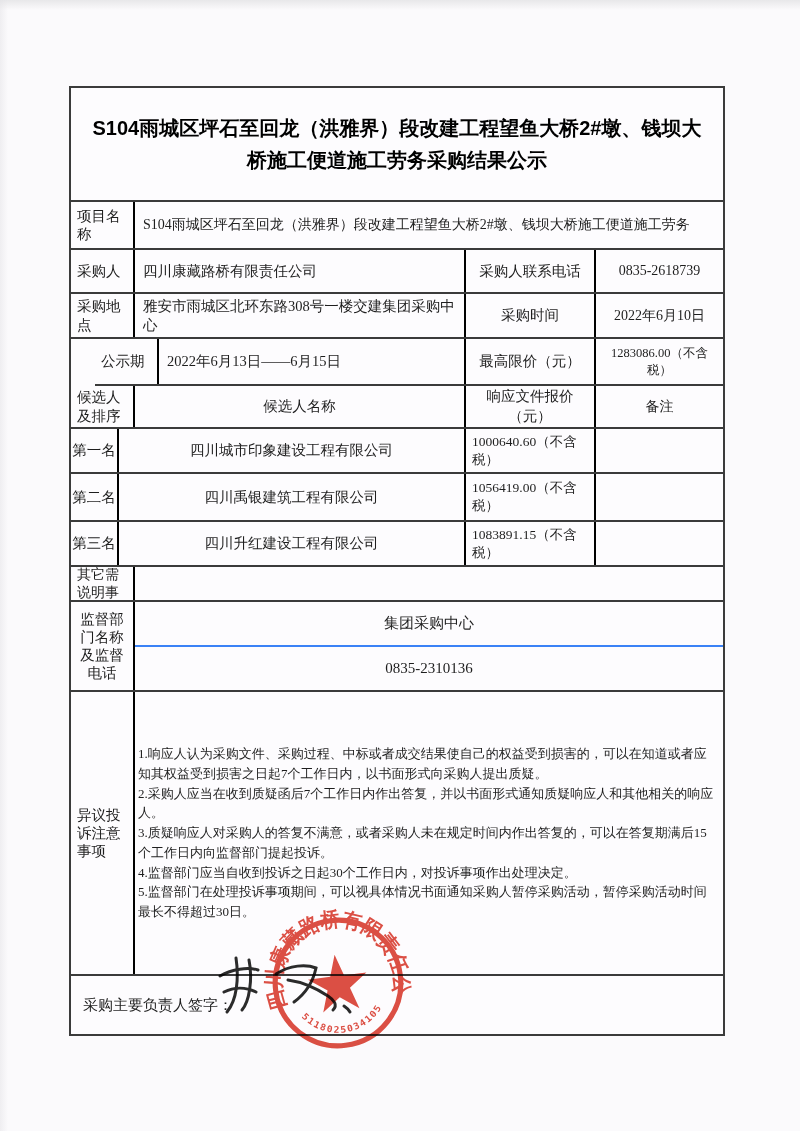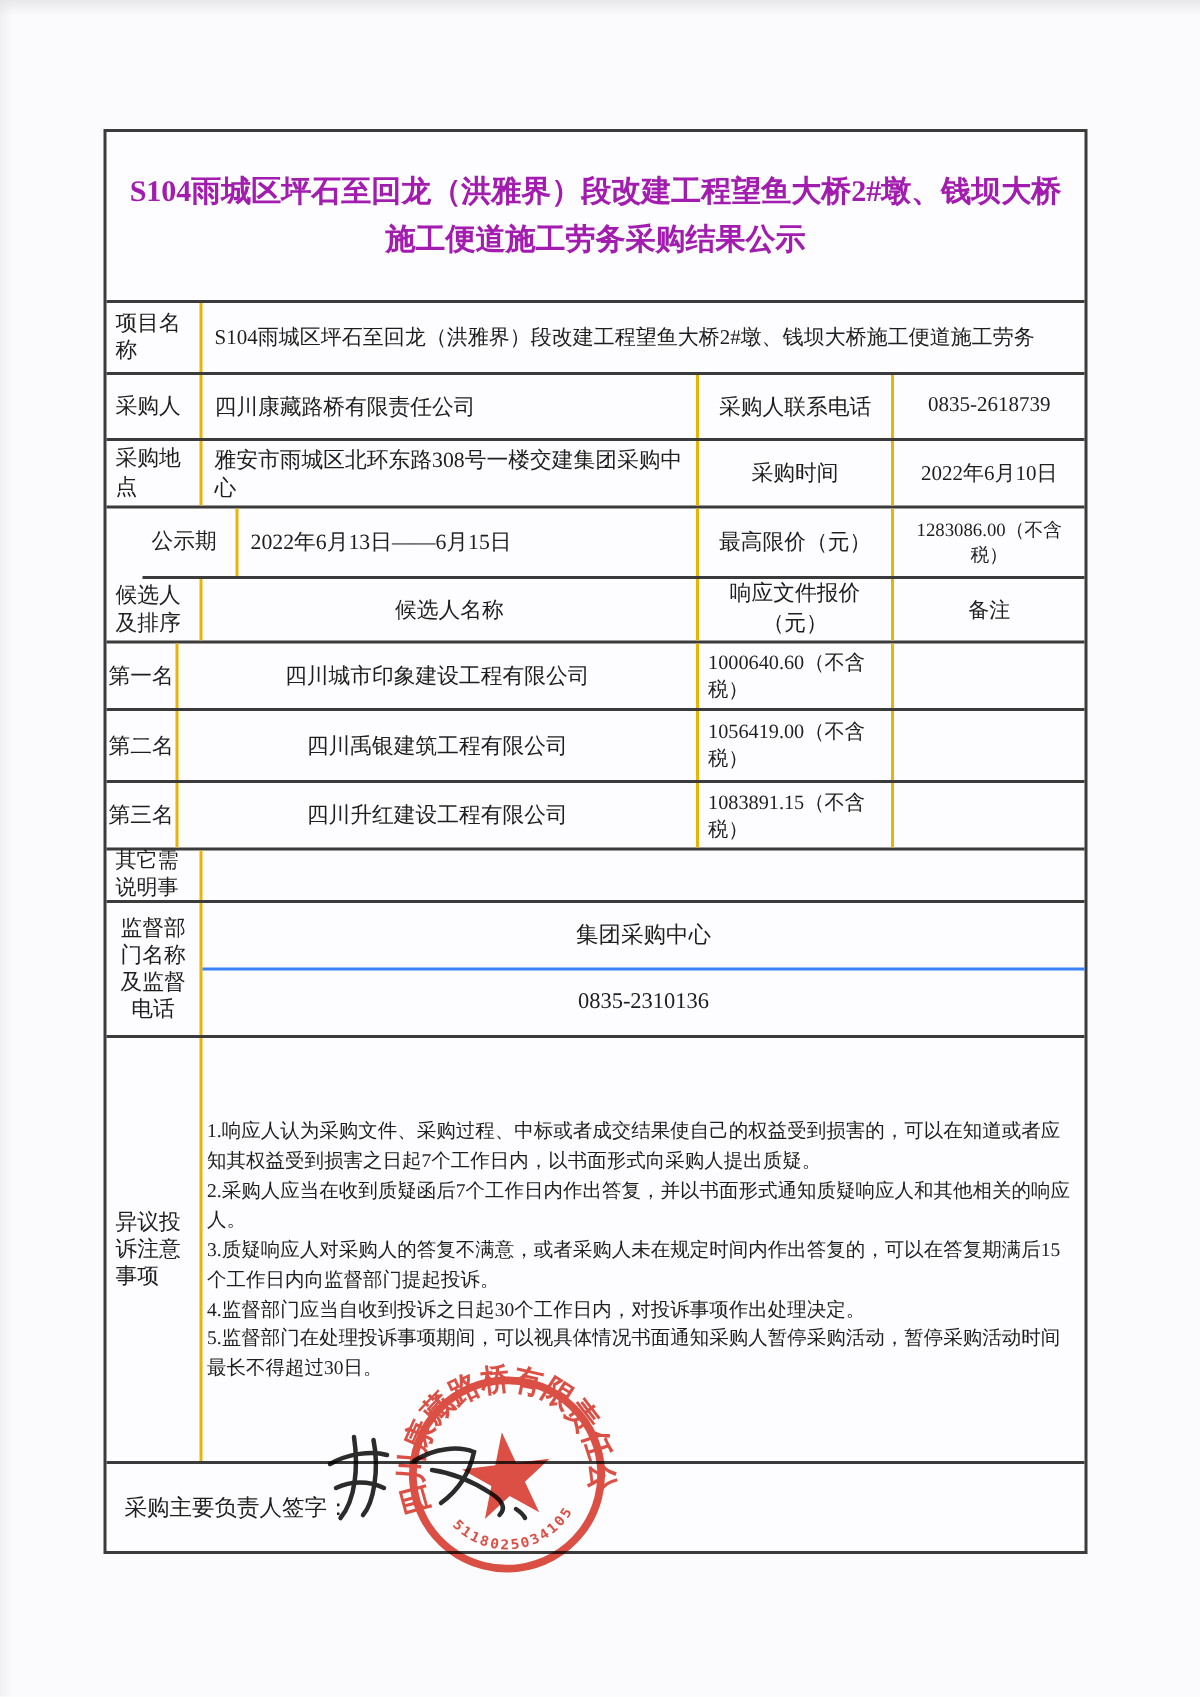--- a/index.html
+++ b/index.html
@@ -19,32 +19,32 @@
     position:absolute; top:0; left:0; width:8px; height:100%;
     background:linear-gradient(90deg,#e3e2e6, rgba(255,255,255,0)); opacity:.5;
   }
   .doc-table {
     position:absolute; left:69px; top:86px; width:656px;
     border:2px solid #3b3b3b;
     background:#fdfcfe;
   }
   .row { display:flex; border-bottom:2px solid #3b3b3b; }
   .row:last-child { border-bottom:none; }
-  .cell { border-right:2px solid #eab308; display:flex; align-items:center; }
+  .cell { border-right:2px solid #000000; display:flex; align-items:center; }
   .cell:last-child { border-right:none; }
   .c-label  { width:64px; padding:2px 4px 2px 6px; font-size:14.5px; line-height:1.25;
               text-align:left; align-items:center; }
   .c-main   { flex:1; padding:12px 8px; font-size:14.5px; }
   .c-third  { width:130px; justify-content:center; text-align:center; font-size:14.5px; padding:2px 4px; }
   .c-fourth { width:127px; justify-content:center; text-align:center; font-size:14px; padding:2px 4px; }
   .title-row { height:114px; }
   .title-cell {
     flex:1; display:flex; align-items:center; justify-content:center;
-    font-family:Liberation Serif, serif; font-weight:bold;
-    font-size:20px; line-height:1.6; text-align:center; padding:0 14px; color:#a21caf;
+    font-family:Liberation Sans, sans-serif; font-weight:bold;
+    font-size:20px; line-height:1.6; text-align:center; padding:0 14px; color:#000000;
   }
   .h-project   { height:48px; }
   .h-purchaser { height:44px; }
   .h-location  { height:45px; }
   .h-publicity { height:47px;margin-left:24px; }
   .h-candhead  { height:43px; }
   .h-first     { height:45px; }
   .h-second    { height:48px; }
   .h-third     { height:45px; }
   .h-other     { height:35px; }

